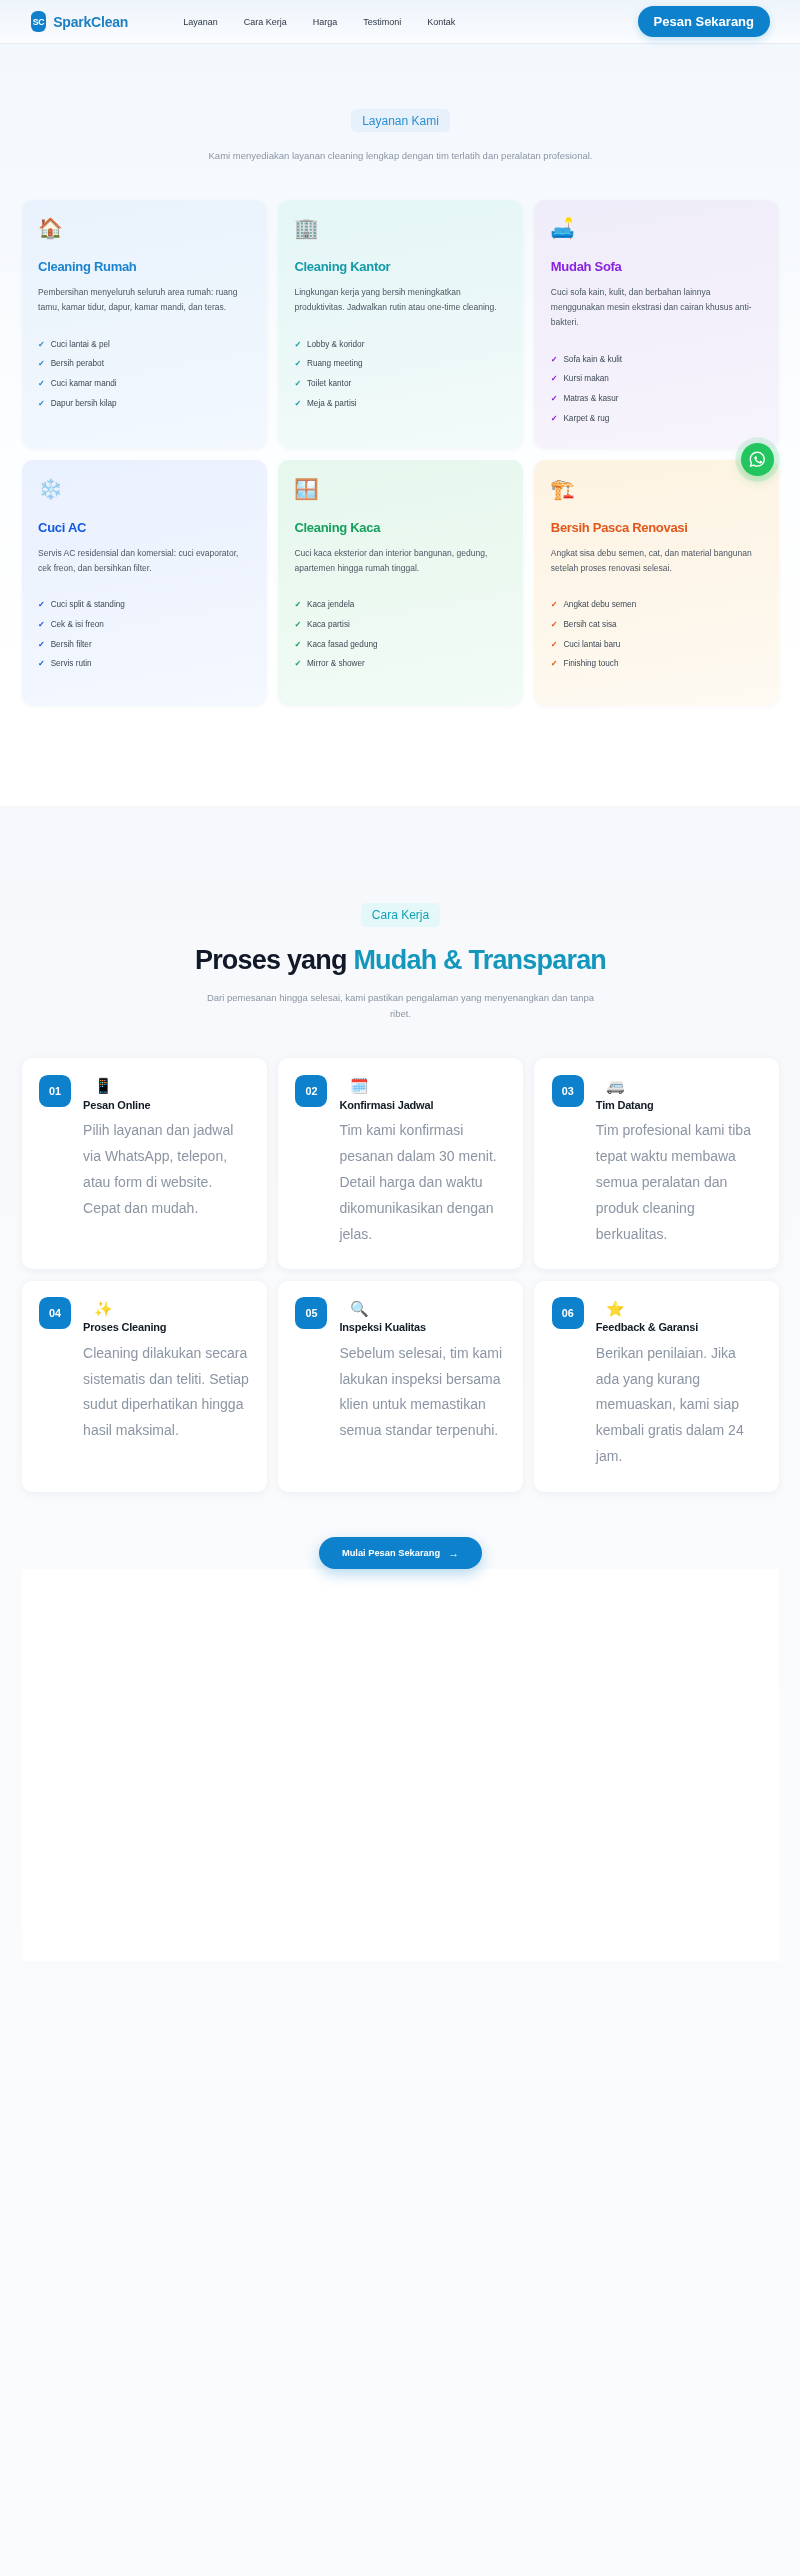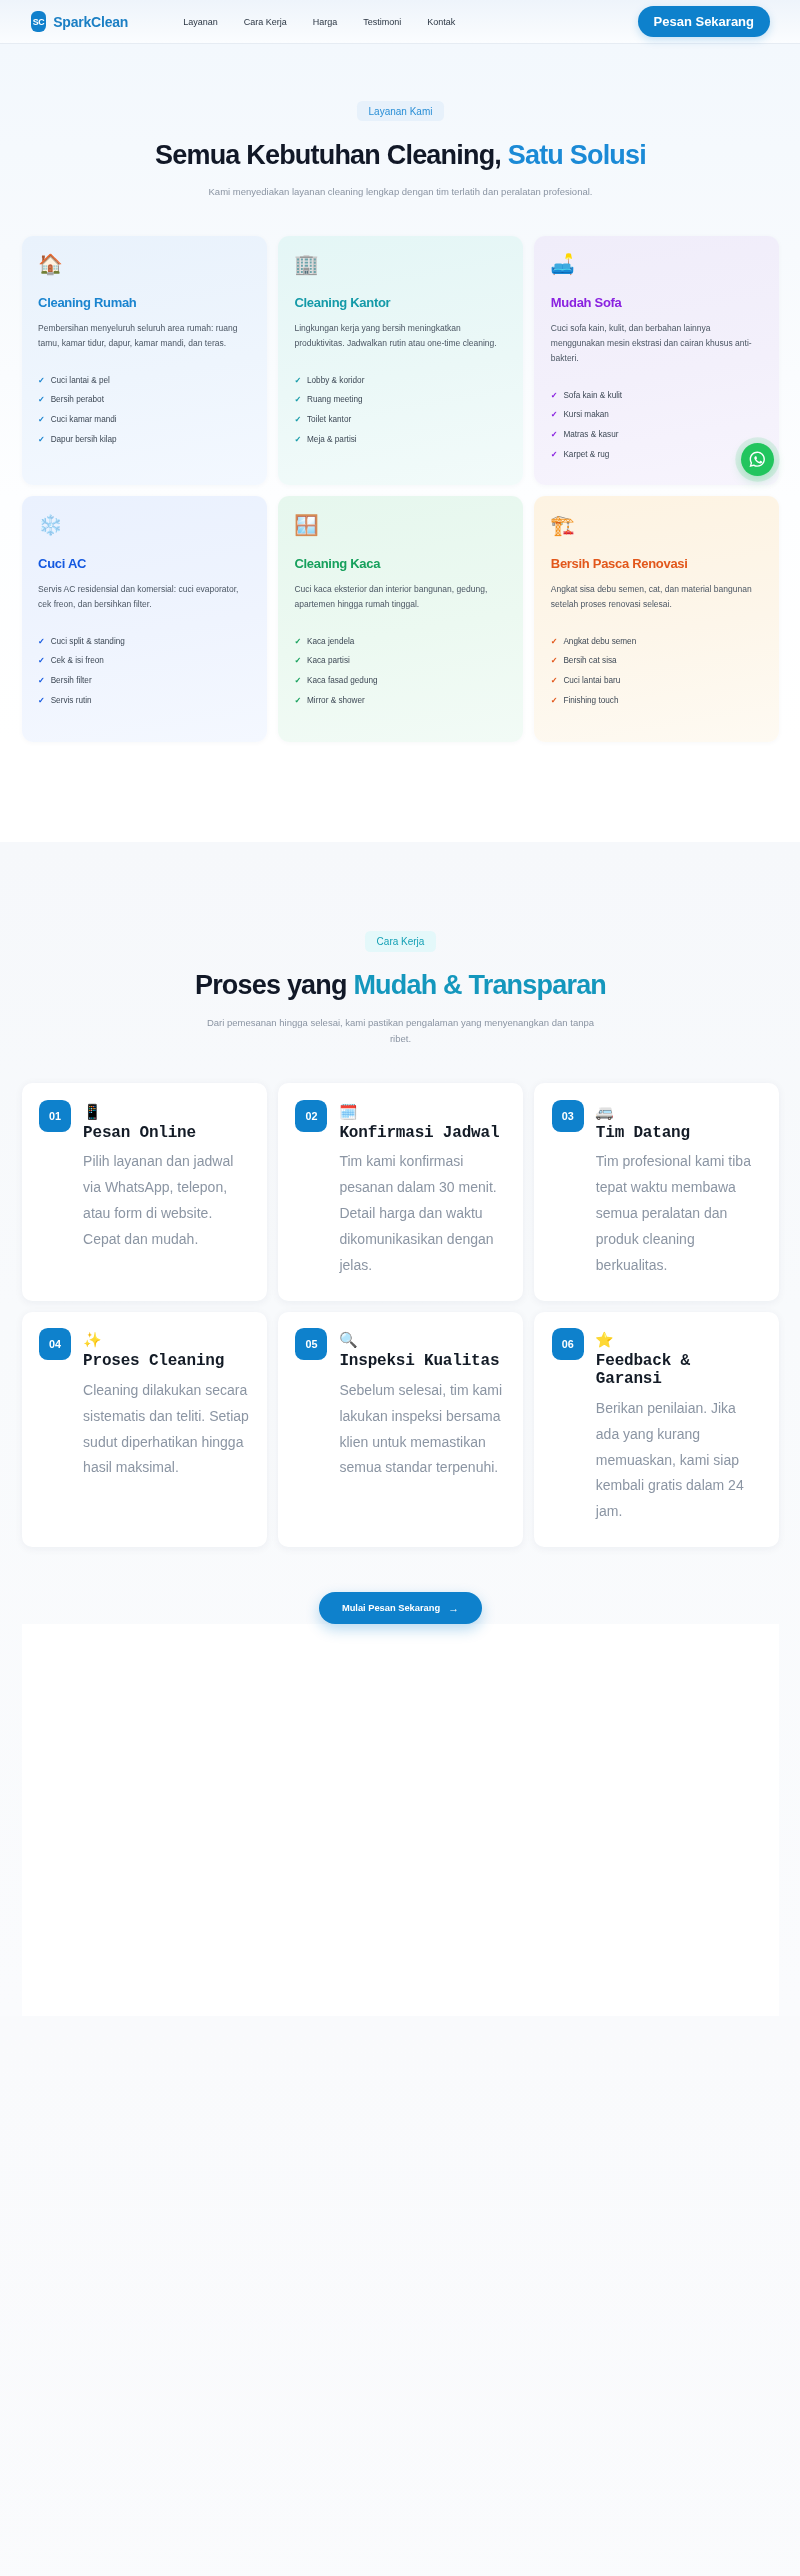--- a/index.html
+++ b/index.html
@@ -40,23 +40,23 @@
     box-shadow:0 3.1px 8.2px rgba(14,129,204,.22);
     white-space:nowrap;
   }
 
   
   .sec-services{
     background:linear-gradient(180deg,#f3f8fd 0%,#f7fafd 30%,#fdfeff 65%,#ffffff 100%);
     padding:49px 21.6px 0 21.6px;
   }
   .eyebrow{
-    display:block;margin:8px auto;width:fit-content;
+    display:block;margin:16px auto;width:fit-content;
     background:#e7f1fb;color:#2a8fd6;
-    font-size:10px;padding:4.6px 11.3px;border-radius:5.2px;
+    font-size:12px;padding:4.6px 11.3px;border-radius:5.2px;
   }
   .eyebrow.teal{background:#e4f8fa;color:#14a0b5;}
   h2.sec-title{
     text-align:center;margin-top:18.5px;
     font-size:27px;line-height:1.12;letter-spacing:-0.8px;
     color:#111827;font-weight:bold;
   }
   h2.sec-title .hl{color:#1b8ad6;}
   h2.sec-title .hl-teal{color:#1497bd;}
   .sec-sub{
@@ -116,30 +116,30 @@
   }
   .step-grid{
     display:grid;grid-template-columns:repeat(3,1fr);
     gap:11.3px;margin-top:36px;
   }
   .step-card{
     background:#fff;border-radius:10.3px;
     padding:16.5px 17.5px 21.6px 17.5px;min-height:170px;
     box-shadow:0 1.5px 8.2px rgba(25,45,75,.055);
   }
-  .step-head{display:flex;align-items:flex-start;gap:12px;}
+  .step-head{display:flex;align-items:flex-start;gap:23px;}
   .step-num{
     width:32px;height:32px;flex:0 0 auto;border-radius:8.8px;
     background:#0e81cc;color:#fff;
     font-size:10.8px;font-weight:bold;
     display:flex;align-items:center;justify-content:center;
   }
   .step-emoji{font-size:15px;line-height:1;padding-top:3.6px;}
   .step-body{margin-left:44px;margin-top:-8.2px;}
-  .step-title{font-size:16px;font-weight:bold;letter-spacing:-0.2px;color:#131b26;font-family:Liberation Mono, monospace;}
+  .step-title{font-size:11px;font-weight:bold;letter-spacing:-0.2px;color:#131b26;}
   .step-desc{font-size:14px;line-height:1.85;color:#8b95a3;margin-top:7.7px;}
 
   .cta-wrap{display:flex;justify-content:center;margin-top:45px;padding-bottom:0;}
   .cta-btn{
     background:#0e81cc;color:#fff;border:none;cursor:pointer;
     font-family:inherit;font-size:9.3px;font-weight:bold;
     padding:10.8px 23px;border-radius:515px;
     display:inline-flex;align-items:center;gap:8.2px;
     box-shadow:0 5.2px 13.4px rgba(14,129,204,.3);
   }
@@ -163,23 +163,20 @@
       <a href="#">Cara Kerja</a>
       <a href="#">Harga</a>
       <a href="#">Testimoni</a>
       <a href="#">Kontak</a>
     </nav>
     <button class="nav-cta">Pesan Sekarang</button>
   </header>
 
   <section class="sec-services">
     <span class="eyebrow">Layanan Kami</span>
-    <h2 class="sec-title">
-      <span>Semua Kebutuhan Cleaning, </span><span class="hl">Satu Solusi</span>
-    </h2>
     <p class="sec-sub">Kami menyediakan layanan cleaning lengkap dengan tim terlatih dan peralatan profesional.</p>
 
     <div class="card-grid">
 
       <article class="svc-card c-blue">
         <span class="svc-icon">🏠</span>
         <h3 class="svc-title">Cleaning Rumah</h3>
         <p class="svc-desc">Pembersihan menyeluruh seluruh area rumah: ruang tamu, kamar tidur, dapur, kamar mandi, dan teras.</p>
         <ul class="svc-list">
           <li>

